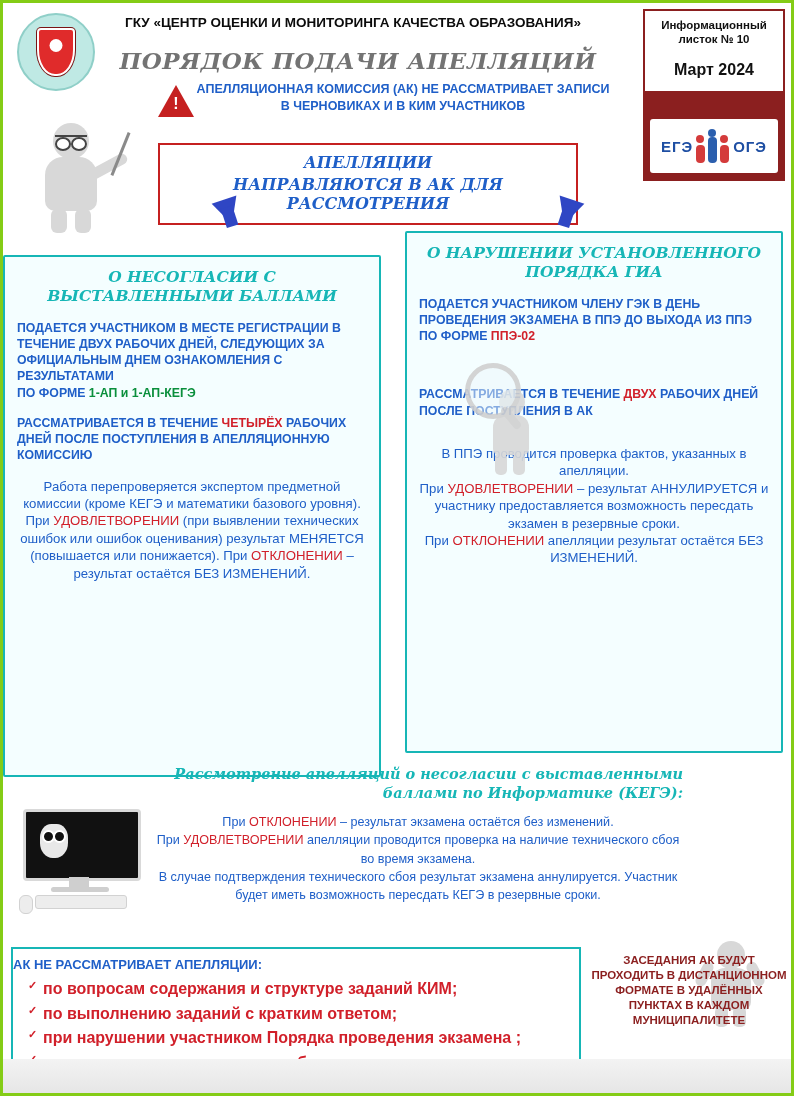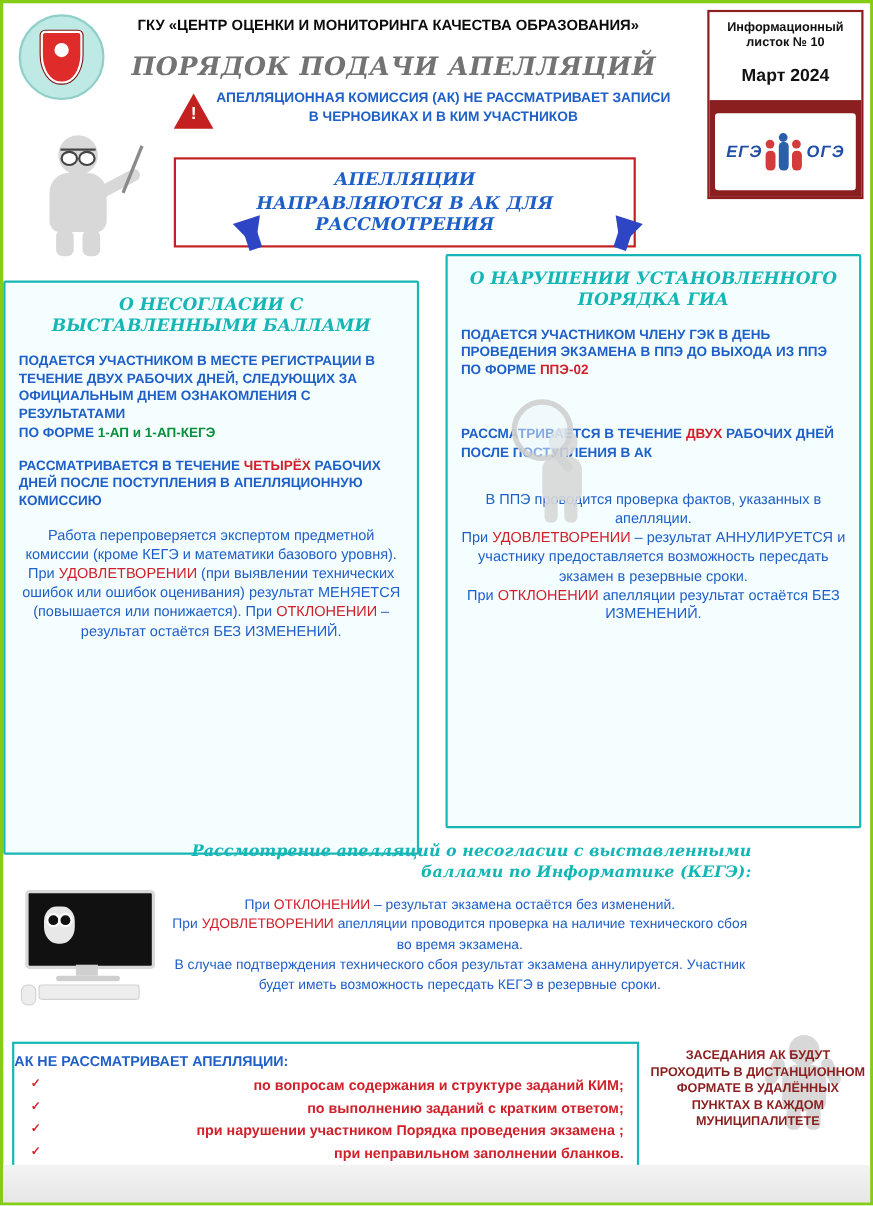--- a/index.html
+++ b/index.html
@@ -61,22 +61,22 @@
   }
   .infobox .ib-t2{
     margin-top:14px;font-weight:bold;font-size:16px;color:#111;
   }
   .infobox .ib-band{
     position:absolute;left:0;right:0;bottom:0;height:88px;
     background:#8b1f1f;
   }
   .ege-logo{
     position:absolute;left:50%;bottom:6px;transform:translateX(-50%);
-    width:128px;height:70px;background:#ffffff;border-radius:3px;
-    display:flex;align-items:center;justify-content:center;font-style:italic;
+    width:128px;height:54px;background:#ffffff;border-radius:3px;
+    display:flex;align-items:center;justify-content:center;
   }
   .ege-logo .lbl{
     font-weight:bold;font-size:15px;color:#1f4fa3;letter-spacing:1px;
   }
   .ege-logo .people{
     display:inline-block;width:34px;height:34px;position:relative;margin:0 3px;
   }
   .ege-logo .people i{
     position:absolute;bottom:0;width:9px;height:22px;border-radius:4px;
   }
@@ -192,22 +192,22 @@
   .notbox{
     position:absolute;left:8px;top:944px;width:570px;height:130px;
     border:2px solid #16b6b6;background:#ffffff;box-sizing:border-box;
   }
   .notbox h4{
     margin:8px 0 6px 0;
     font-weight:bold;font-size:13px;color:#1f5fc8;
   }
   .notbox ul{margin:0;padding:0 12px 0 30px;list-style:none;}
   .notbox li{
-    font-weight:bold;font-size:13px;color:#d1202a;line-height:1.35;
-    position:relative;margin-bottom:3px;text-align:right;
+    font-weight:bold;font-size:16px;color:#d1202a;line-height:1.35;
+    position:relative;margin-bottom:3px;
   }
   .notbox li:before{
     content:"\2713";position:absolute;left:-15px;top:0;color:#d1202a;font-size:11px;
   }
   .note-right{
     position:absolute;left:588px;top:950px;width:196px;text-align:center;
     font-weight:bold;font-size:11.5px;color:#8b1f1f;line-height:1.3;
   }
   .figure-cheer{position:absolute;left:690px;top:938px;width:74px;height:86px;}
   .figure-cheer .h{position:absolute;left:24px;top:0;width:28px;height:28px;border-radius:50%;background:#d8d8d8;}

